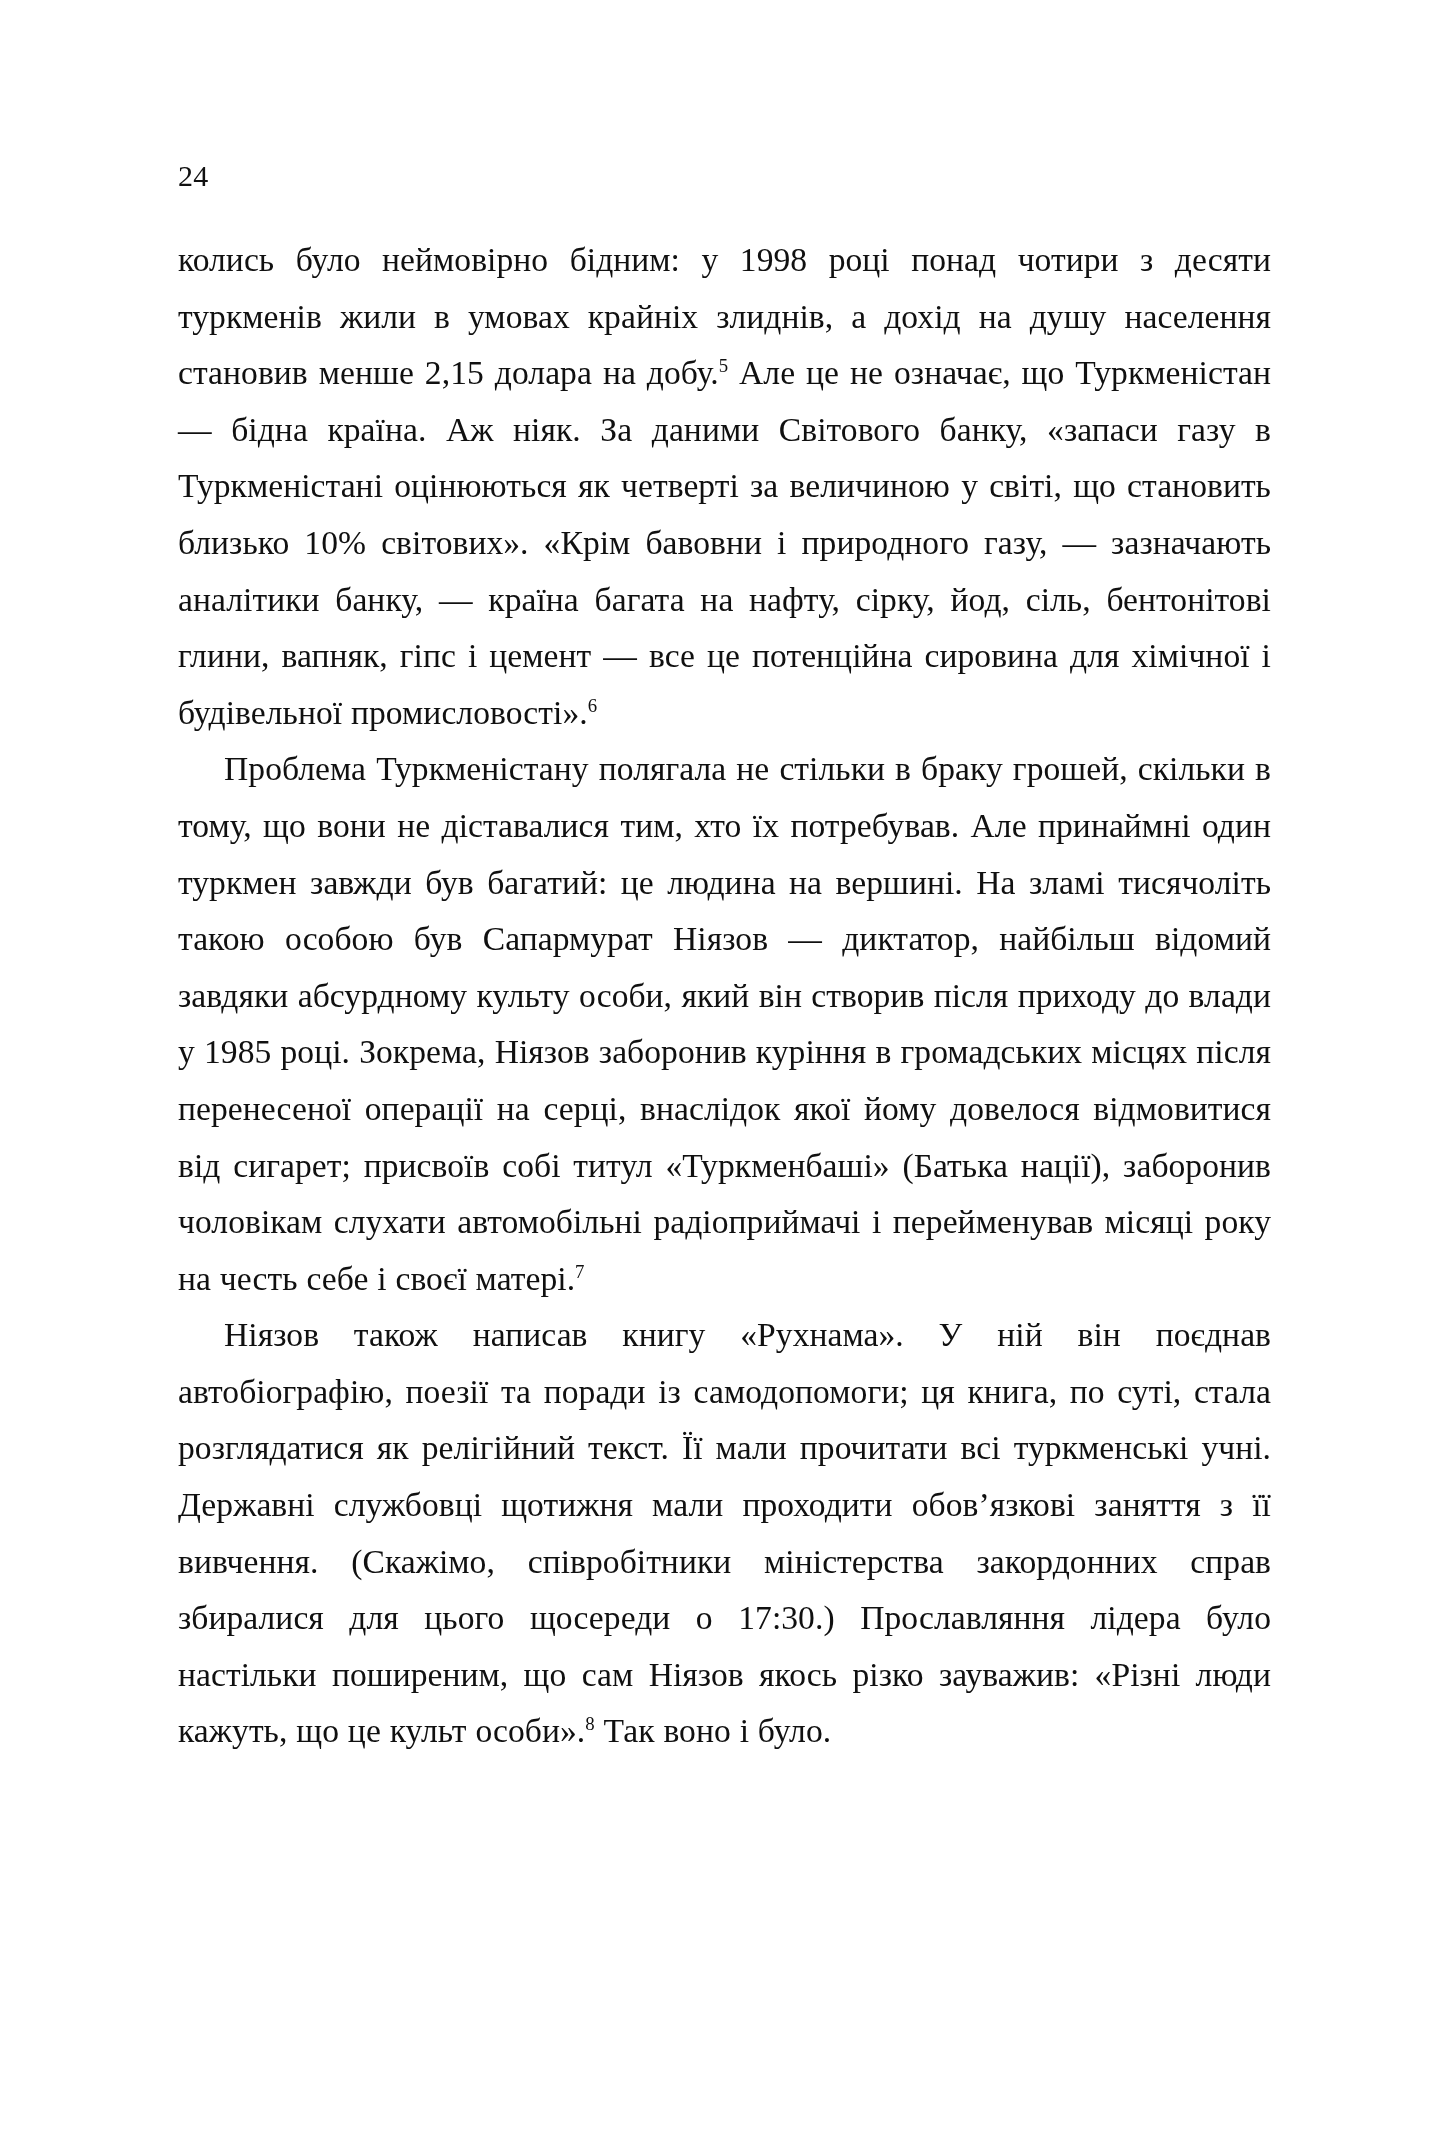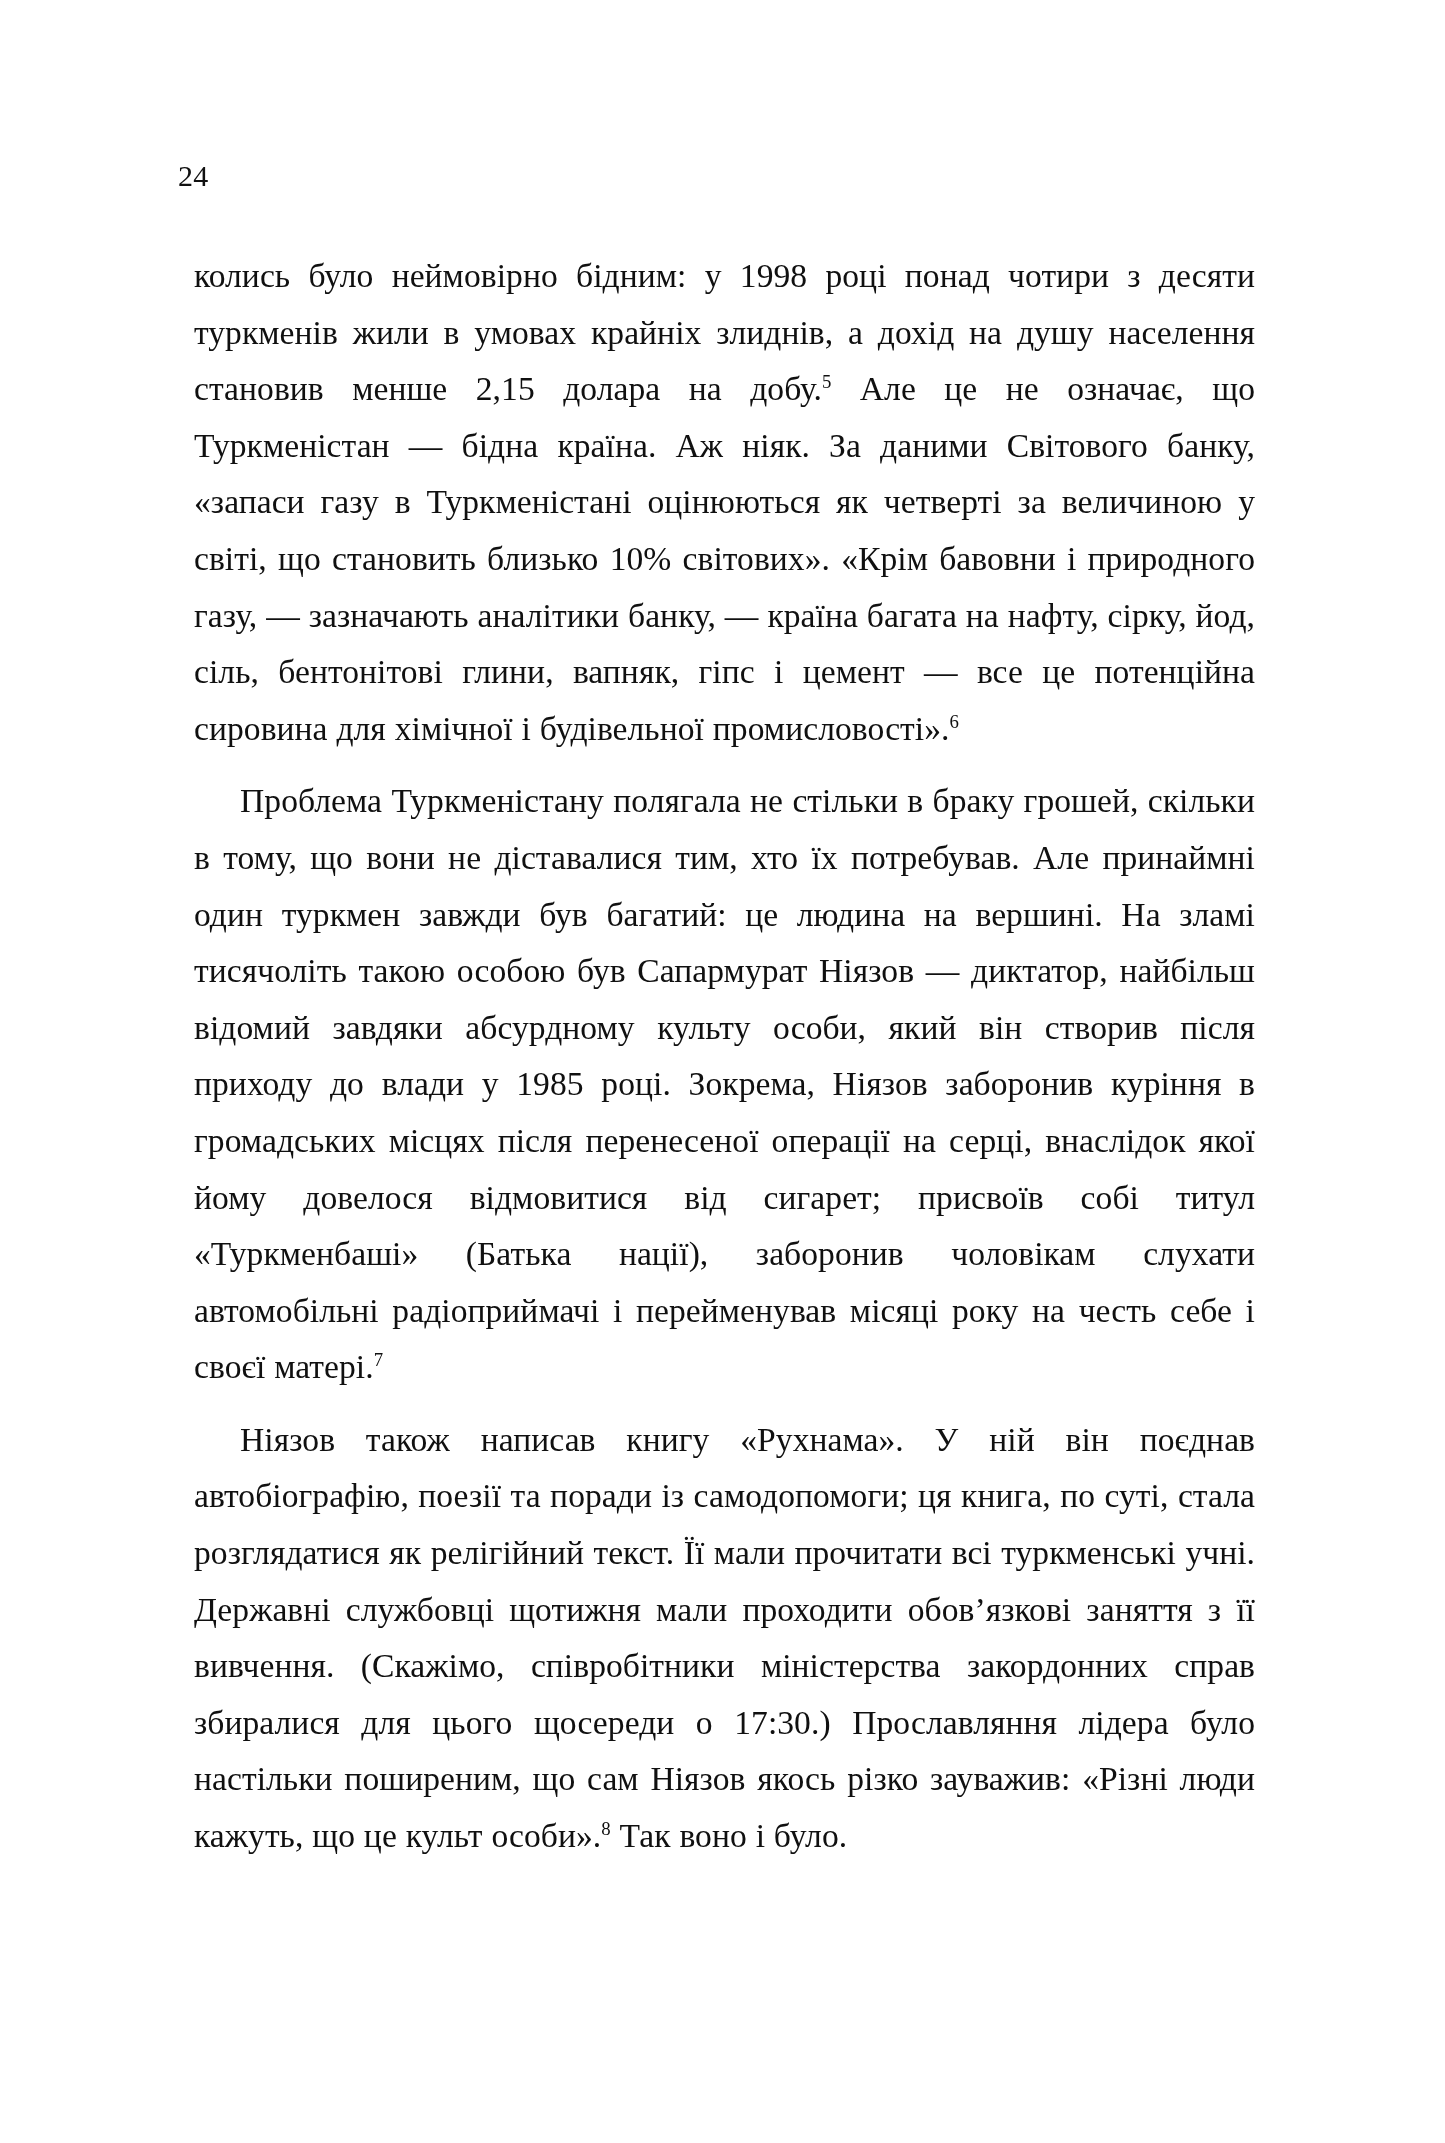--- a/index.html
+++ b/index.html
@@ -55,21 +55,21 @@
 
   
   .textblock {
     position: absolute;
     top: 232px;
     left: 178px;
     width: 1093px;
   }
 
   p.para {
-    margin: 16px;
+    margin: 0;
     text-align: justify;
     text-align-last: left;
     text-justify: inter-word;
     font-size: 33.6px;
     line-height: 56.6px;
     letter-spacing: 0.05px;
     word-spacing: 0.4px;
     color: #101010;
     hyphens: none;
   }

